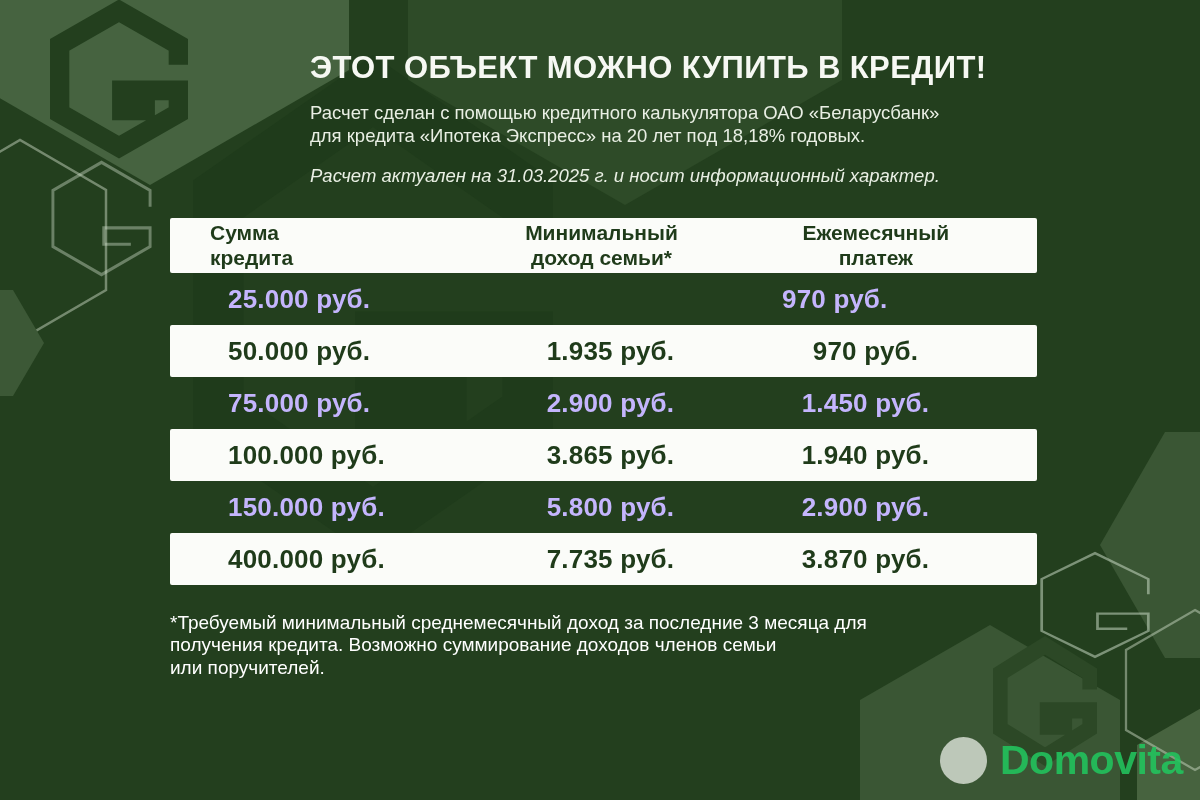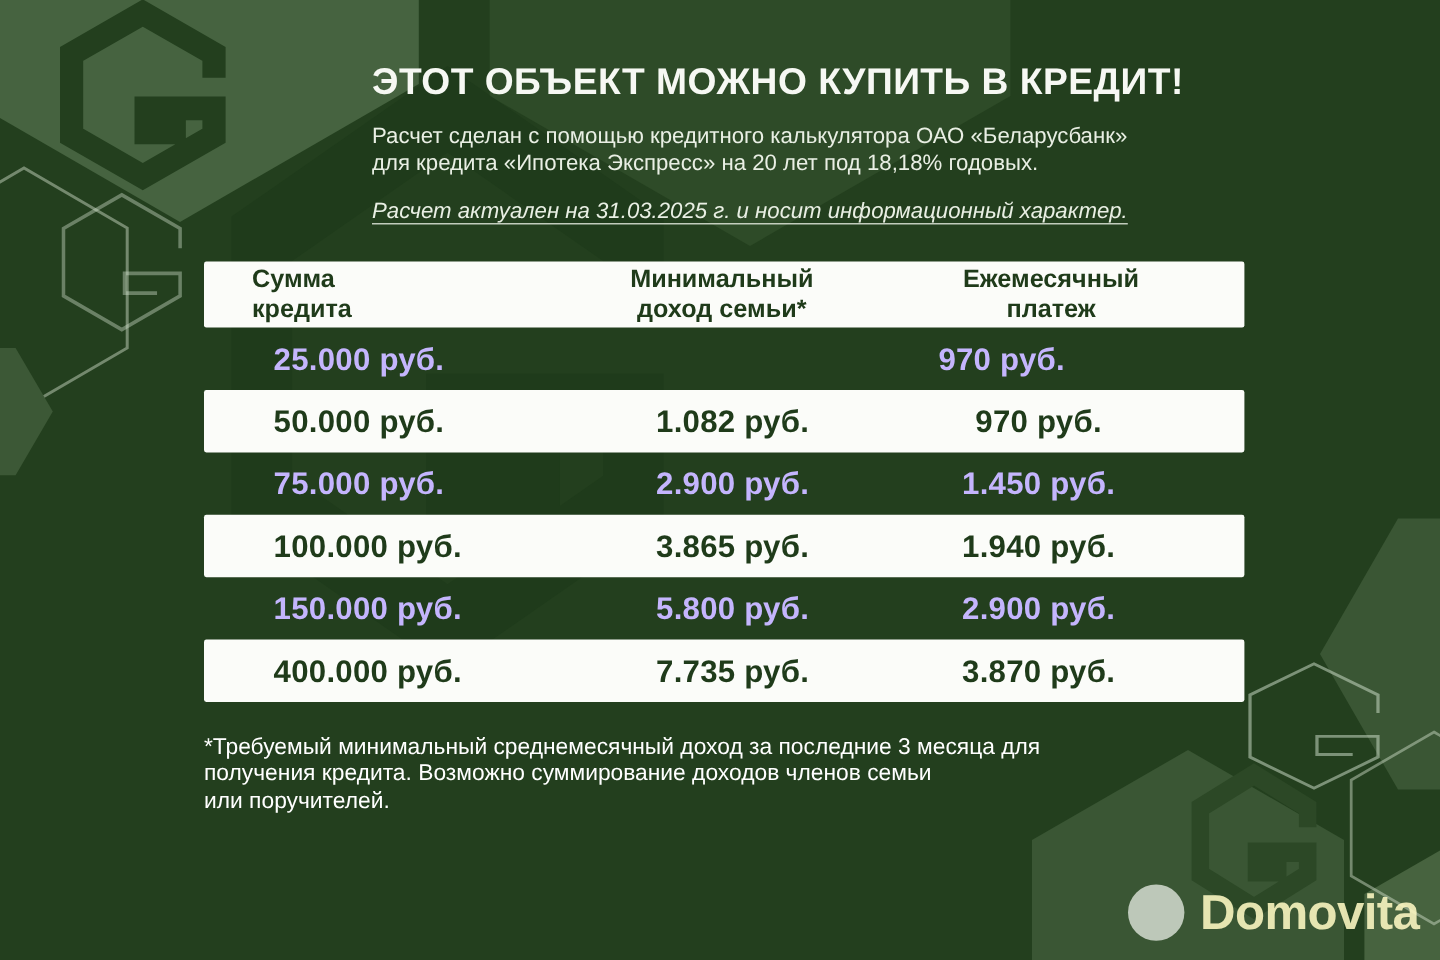--- a/index.html
+++ b/index.html
@@ -19,21 +19,21 @@
     color:#f6f8f3;white-space:nowrap;
   }
   .subtitle{
     position:absolute;left:310px;top:101px;width:760px;
     font-size:18.5px;line-height:1.26;font-weight:500;
     color:#e9efe4;white-space:pre-line;
   }
   .validity-note{
     position:absolute;left:310px;top:165px;width:760px;
     font-size:18.5px;font-style:italic;font-weight:500;
-    color:#e9efe4;text-decoration:underline;text-underline-offset:4px;
+    color:#e9efe4;text-underline-offset:4px;
   }
 
   .credit-table{
     position:absolute;left:170px;top:218px;width:867px;
   }
   .t-row{
     display:flex;align-items:center;width:100%;
     height:52px;
   }
   .t-row.head{height:55px;}
@@ -60,21 +60,21 @@
   .brand{
     position:absolute;left:940px;top:737px;
     display:flex;align-items:center;gap:13px;
   }
   .brand-circle{
     width:47px;height:47px;border-radius:50%;
     background:#d5dcd1;opacity:.85;
   }
   .brand-word{
     font-size:41px;font-weight:700;letter-spacing:-.5px;
-    color:#fef9c3;opacity:.88;
+    color:#22c55e;opacity:.88;
   }
 </style>
 </head>
 <body>
 
 <div class="poster">
 
   <svg class="bg-pattern" width="1200" height="800" viewBox="0 0 1200 800" aria-hidden="true">
     <defs>
       <polyline id="gGlyph" points="93,40 93,26 50,2 7,26 7,74 50,98 93,74 93,58 52,58 52,72 76,72" fill="none"></polyline>
@@ -133,21 +133,21 @@
 платеж</div>
       </div>
 
       <div class="t-row green">
         <div class="cell c1 val">25.000 руб.</div>
         <div class="cell c2 val">970 руб.</div>
       </div>
 
       <div class="t-row white">
         <div class="cell c1 val">50.000 руб.</div>
-        <div class="cell c2 val">1.082 руб.</div>
+        <div class="cell c2 val">1.935 руб.</div>
         <div class="cell c3 val">970 руб.</div>
       </div>
 
       <div class="t-row green">
         <div class="cell c1 val">75.000 руб.</div>
         <div class="cell c2 val">2.900 руб.</div>
         <div class="cell c3 val">1.450 руб.</div>
       </div>
 
       <div class="t-row white">

